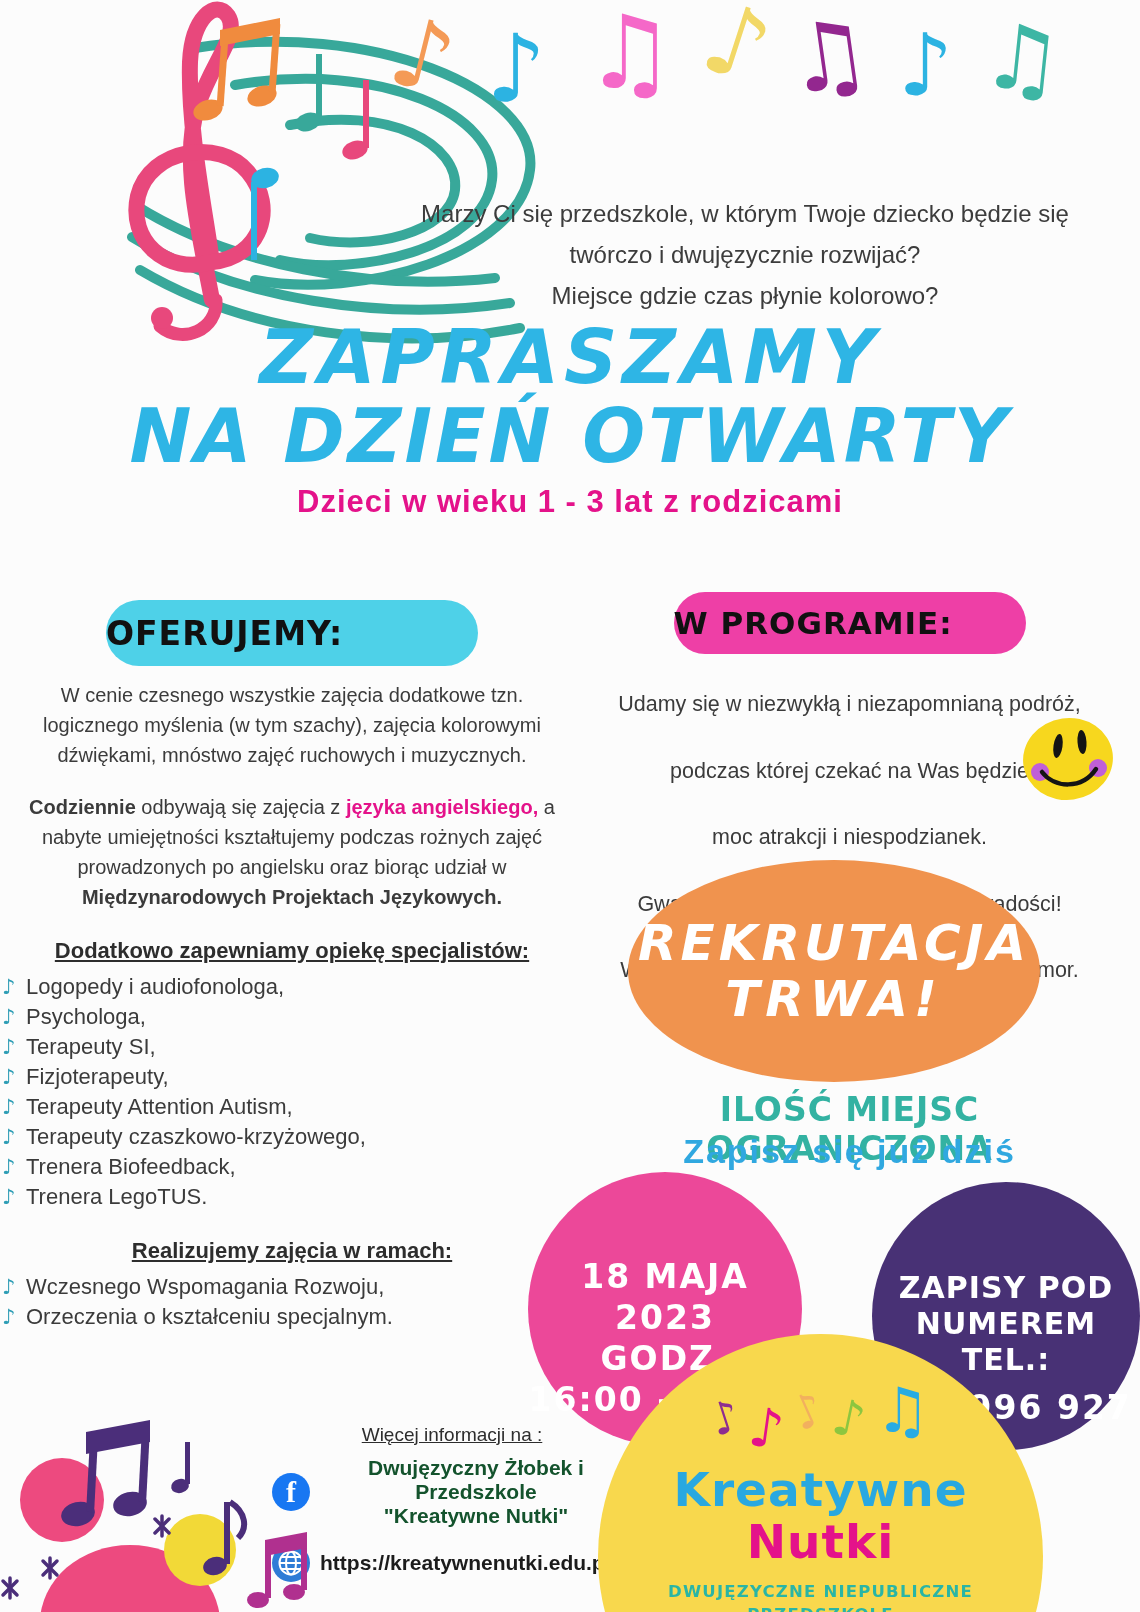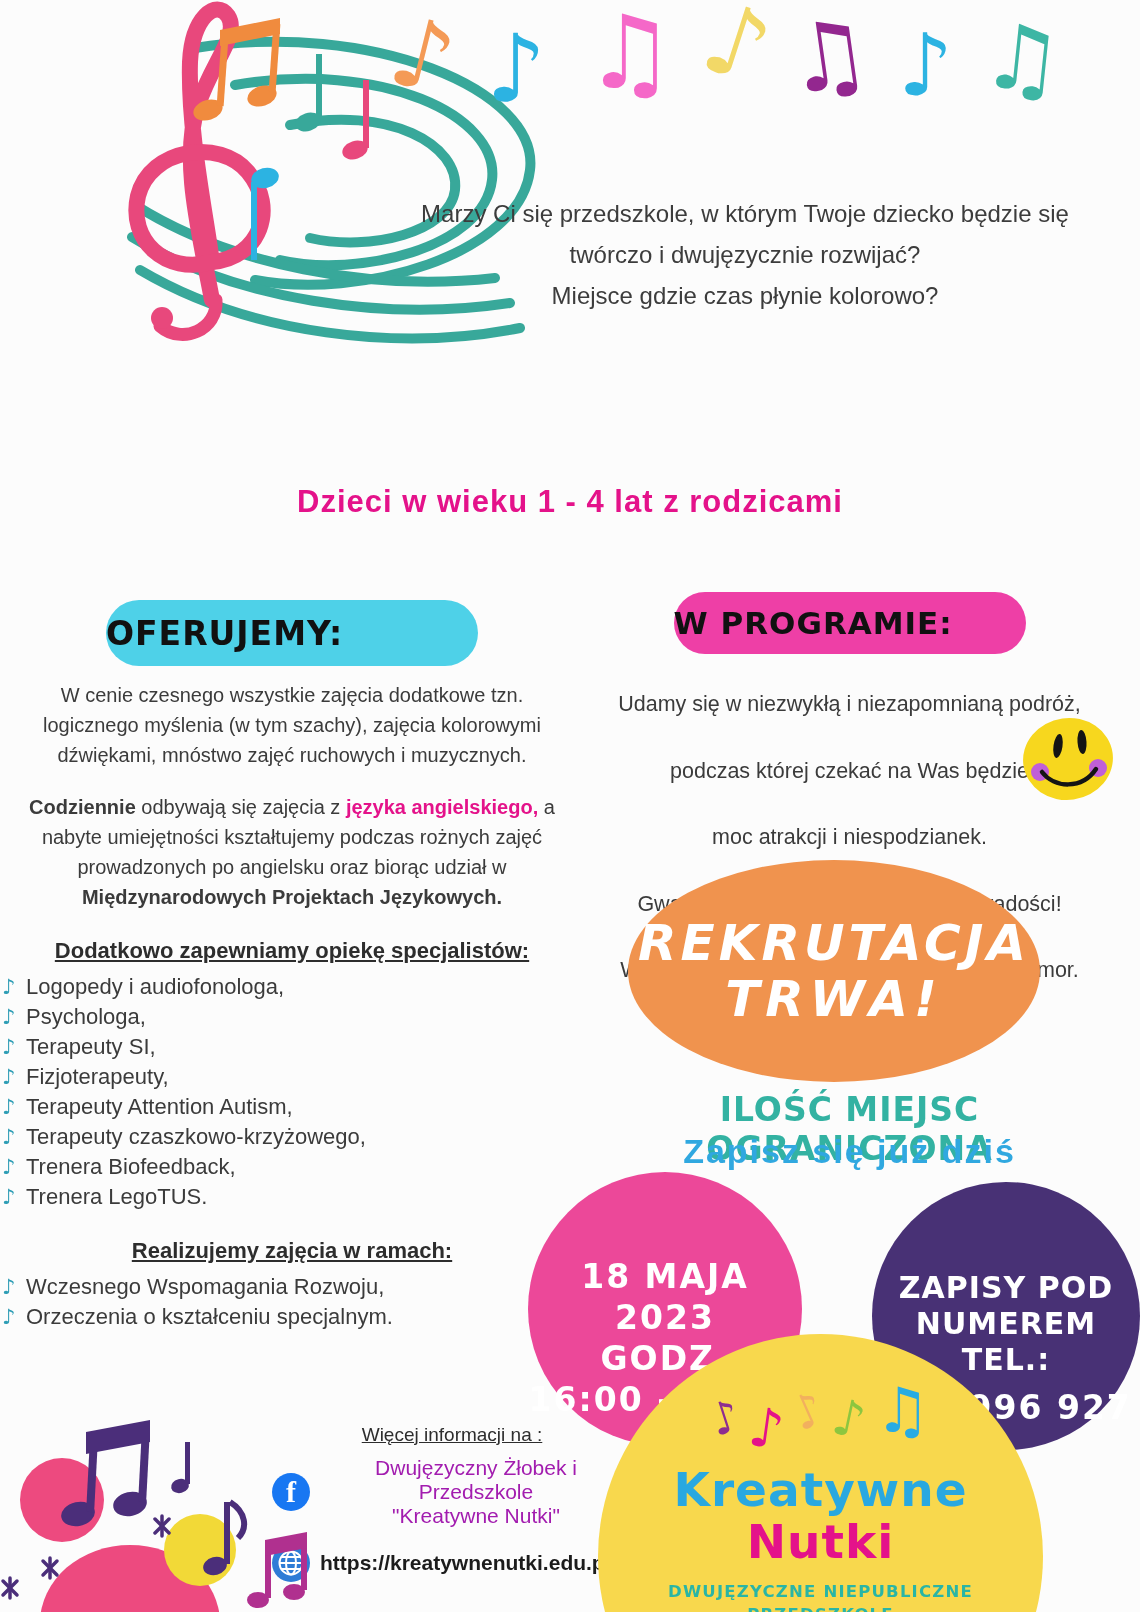--- a/index.html
+++ b/index.html
@@ -63,21 +63,21 @@
   .logo-name .n2{color:#e4128a;}
   .logo-tagline{margin-top:12px;color:#2ab5a5;font-size:16.5px;font-weight:bold;letter-spacing:1.2px;line-height:23px;}
 
   
   .contact{left:272px;top:1424px;width:360px;}
   .contact .more{font-size:19px;color:#2d2d2d;text-decoration:underline;text-align:center;margin-bottom:10px;}
   .crow{display:flex;align-items:center;gap:10px;margin-top:8px;}
   .fb-badge{width:38px;height:38px;border-radius:50%;background:#1877f2;color:#fff;flex:0 0 38px;
     display:flex;align-items:center;justify-content:center;font-family:"Liberation Serif",serif;
     font-weight:bold;font-size:30px;line-height:1;}
-  .crow .ctext{flex:1;text-align:center;font-weight:normal;color:#a21caf;font-size:21px;line-height:24px;}
+  .crow .ctext{flex:1;text-align:center;font-weight:bold;color:#14532d;font-size:21px;line-height:24px;}
   .crow .curl{flex:1;text-align:left;font-weight:bold;color:#1c1c1c;font-size:21px;}
 </style>
 </head>
 <body>
 
 <div class="page">
 
   <svg class="abs" style="left:40px;top:0;" width="530" height="345" viewBox="0 0 530 345">
     <g stroke="#38a89a" fill="none" stroke-width="10" stroke-linecap="round">
       <path d="M155,48 C330,20 500,90 490,170 C480,255 320,300 215,280"></path>
@@ -121,21 +121,25 @@
   <span class="note-glyph" style="left:786px;top:10px;font-size:94px;color:#93278f;transform:rotate(-8deg);">♫</span>
   <span class="note-glyph" style="left:898px;top:22px;font-size:86px;color:#2cb3e2;">♪</span>
   <span class="note-glyph" style="left:982px;top:14px;font-size:90px;color:#3db6a4;transform:rotate(6deg);">♫</span>
 
   <div class="abs intro">
     <div>Marzy Ci się przedszkole, w którym Twoje dziecko będzie się</div>
     <div>twórczo i dwujęzycznie rozwijać?</div>
     <div>Miejsce gdzie czas płynie kolorowo?</div>
   </div>
 
-  <div class="abs subtitle">Dzieci w wieku 1 - 4 lat z rodzicami</div>
+  <div class="abs headline">
+    <div class="h1">ZAPRASZAMY</div>
+    <div class="h2">NA DZIEŃ OTWARTY</div>
+  </div>
+  <div class="abs subtitle">Dzieci w wieku 1 - 3 lat z rodzicami</div>
 
   <div class="abs col-left">
     <div class="pill pill-offer">
       <span>OFERUJEMY:</span>
     </div>
     <p class="bodytext" style="margin:14px 0 0 0;">W cenie czesnego wszystkie zajęcia dodatkowe tzn. logicznego myślenia (w tym szachy), zajęcia kolorowymi dźwiękami, mnóstwo zajęć ruchowych i muzycznych.</p>
     <p class="bodytext" style="margin:22px 0 0 0;"><span class="bold">Codziennie</span><span> odbywają się zajęcia z </span><span class="pink-bold">języka angielskiego,</span><span> a nabyte umiejętności kształtujemy podczas rożnych zajęć prowadzonych po angielsku oraz biorąc udział w </span><span class="bold">Międzynarodowych Projektach Językowych.</span></p>
     <div class="subhead">Dodatkowo zapewniamy opiekę specjalistów:</div>
     <ul class="notelist">
       <li><span class="bullet">♪</span><span>Logopedy i audiofonologa,</span></li>

